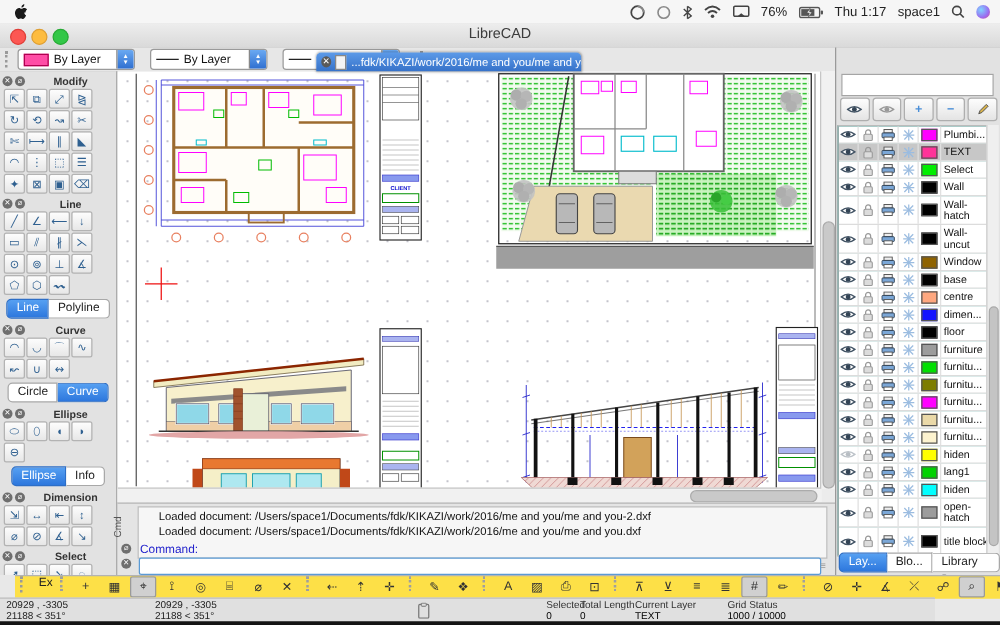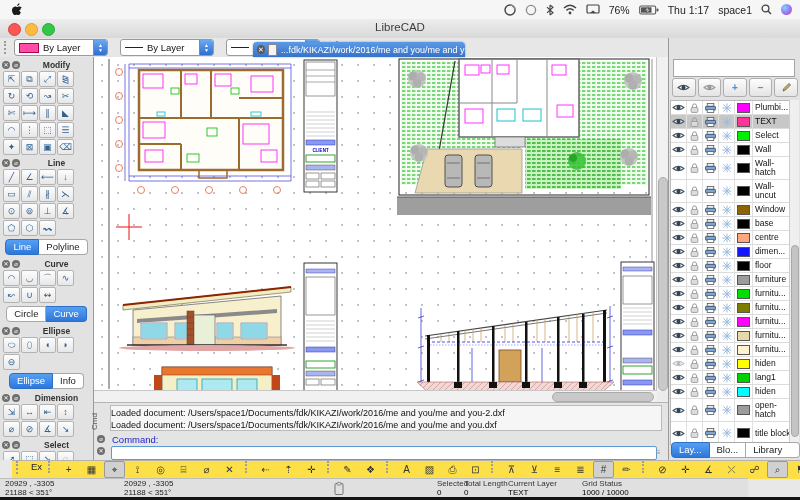--- a/index.html
+++ b/index.html
@@ -57,22 +57,22 @@
   .vscroll{position:absolute;right:0;top:0;width:11px;height:334px;background:#f1f1f1;border-left:1px solid #c6c6c6;}
   .vscroll .thumb{position:absolute;left:1px;width:8px;top:120px;height:212px;background:#c9c9c9;border:1px solid #ababab;border-radius:5px;}
   .hscroll{position:absolute;left:0;bottom:0;height:11px;width:563px;background:#f1f1f1;border-top:1px solid #c6c6c6;}
   .hscroll .thumb{position:absolute;top:1px;height:8px;left:458px;width:100px;background:#c9c9c9;border:1px solid #ababab;border-radius:5px;}
   .corner{position:absolute;right:0;bottom:0;width:11px;height:11px;background:#ececec;}
   
   #command-dock{position:absolute;left:94px;top:402px;width:574px;height:58px;background:#e4e4e4;border-top:1px solid #b5b5b5;}
   #cmd-side{position:absolute;left:0;top:0;width:15px;height:58px;}
   #cmd-vlabel{position:absolute;left:-8px;top:14px;transform:rotate(-90deg);font-size:8px;color:#555;}
   #cmd-side .dotbtn{position:absolute;left:3px;}
-  #cmd-msgs{position:absolute;left:16px;top:2px;width:552px;height:26px;background:#f6f6f6;border:1px solid #bbb;
-    font-size:9px;color:#111;padding:1px 0;box-sizing:border-box;line-height:12px;white-space:nowrap;overflow:hidden;}
+  #cmd-msgs{position:absolute;left:16px;top:2px;width:552px;height:42px;background:#f6f6f6;border:1px solid #bbb;
+    font-size:9px;color:#111;padding:1px 16px;box-sizing:border-box;line-height:12px;white-space:nowrap;overflow:hidden;}
   #cmd-prompt{position:absolute;left:18px;top:31px;font-size:9.5px;color:#2222cc;}
   #cmd-input{position:absolute;left:17px;top:43px;width:540px;height:12px;border:1.5px solid #5b9bd5;border-radius:2px;
     background:#fff;font-size:9px;padding:0 2px;}
   #cmd-grip{position:absolute;left:562px;top:45px;font-size:8px;color:#999;}
   
   #right-panel{position:absolute;left:668px;top:38px;width:132px;height:422px;background:#e2e2e2;
     border-left:1px solid #9a9a9a;box-sizing:border-box;}
   #lp-header{height:19px;display:flex;align-items:center;padding:0 3px;}
   #lp-header .title{flex:1;text-align:center;font-size:9.5px;color:#333;}
   #lp-filter{position:absolute;left:4px;top:21px;width:116px;height:14px;border:1px solid #a5a5a5;background:#fff;font-size:9px;}

